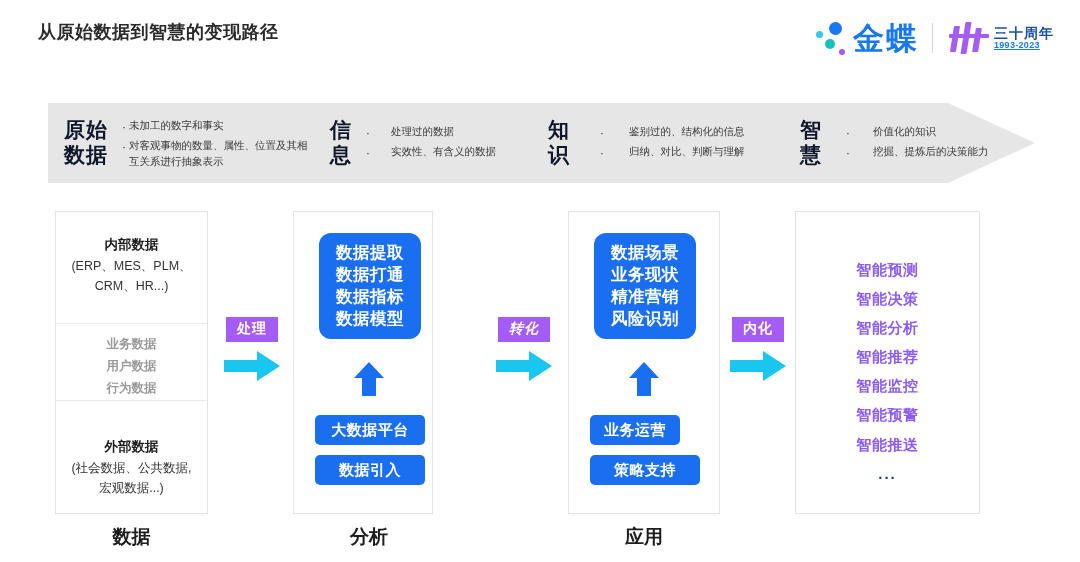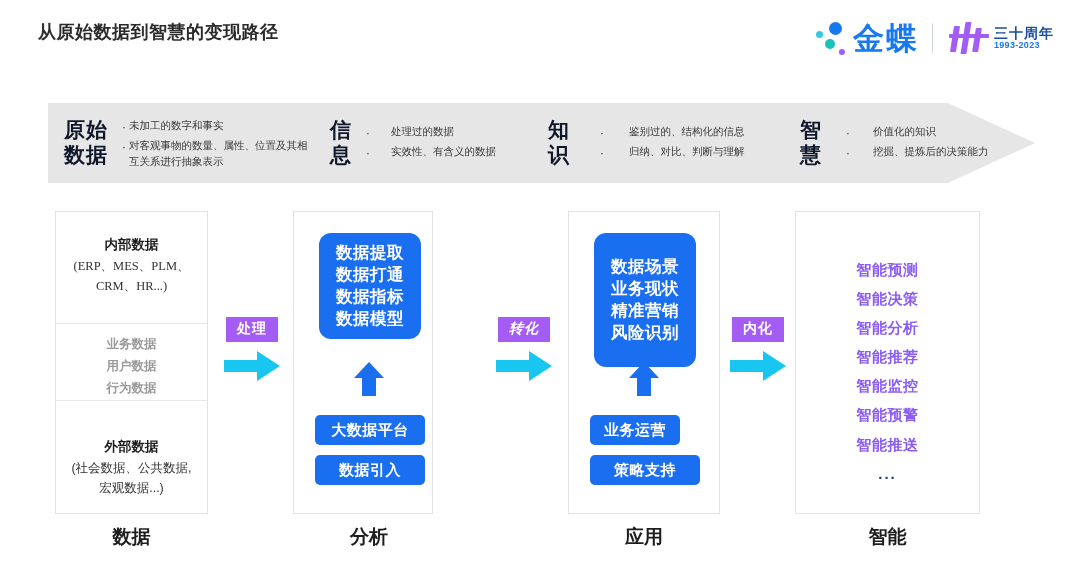--- a/index.html
+++ b/index.html
@@ -30,21 +30,21 @@
   .brand-sep{width:1px;height:30px;background:#cfd6de;margin:0 13px;}
   .anniv{display:flex;align-items:center;}
   .anniv-mark{position:relative;width:44px;height:34px;margin-right:4px;}
   .anniv-mark span{position:absolute;display:block;background:#a45cf5;border-radius:1px;}
   .am1{width:6px;height:26px;left:6px;top:5px;transform:skewX(-9deg);}
   .am2{width:6px;height:32px;left:17px;top:1px;transform:skewX(-9deg);}
   .am3{width:6px;height:24px;left:28px;top:7px;transform:skewX(-9deg);}
   .am4{width:40px;height:4px;left:3px;top:13px;background:linear-gradient(90deg,#8f5bf6,#39c9e8);border-radius:2px;}
   .anniv-txt{line-height:1.05;}
   .anniv-cn{font-size:14px;font-weight:bold;color:#1a4f9c;letter-spacing:1px;}
-  .anniv-yr{font-size:9px;font-weight:bold;color:#1878f0;letter-spacing:.3px;}
+  .anniv-yr{font-size:9px;font-weight:bold;color:#1878f0;letter-spacing:.3px;text-decoration:underline;}
 
   
   .band{
     position:absolute;left:48px;top:103px;width:987px;height:80px;
     background:#e6e6e6;
     -webkit-clip-path:polygon(0 0,900px 0,987px 40px,900px 80px,0 80px);
     clip-path:polygon(0 0,900px 0,987px 40px,900px 80px,0 80px);
   }
   .band-cell{position:absolute;top:0;height:80px;display:flex;align-items:center;}
   .band-head{
@@ -201,21 +201,21 @@
         </div>
         <div class="band-row">
           <div class="band-dot" style="margin-left:10px">·</div>
           <div class="band-txt" style="margin-left:20px">挖掘、提炼后的决策能力</div>
         </div>
       </div>
     </div>
   </div>
 
   <div class="card" style="left:55px;top:211px;width:153px;height:303px;">
-    <div class="sec" style="top:22px;font-family:Liberation Serif, serif;">
+    <div class="sec" style="top:22px;">
       <div class="sec-title">内部数据</div>
       <div class="sec-sub">(ERP、MES、PLM、</div>
       <div class="sec-sub">CRM、HR...)</div>
     </div>
     <div class="sec-div" style="top:111px;"></div>
     <div class="sec" style="top:122px;">
       <div class="sec-gray">业务数据</div>
       <div class="sec-gray">用户数据</div>
       <div class="sec-gray">行为数据</div>
     </div>
@@ -257,21 +257,21 @@
   <div class="conn" style="left:496px;top:317px;font-style:italic;">
     <div class="conn-tag">转化</div>
     <div class="conn-arrow">
       <svg width="56" height="30" viewBox="0 0 56 30">
         <path d="M0 9 H33 V0 L56 15 L33 30 V21 H0 Z" fill="#19c6f0"></path>
       </svg>
     </div>
   </div>
 
   <div class="card" style="left:568px;top:211px;width:152px;height:303px;">
-    <div class="bluebox" style="left:25px;top:21px;width:102px;height:134px;">
+    <div class="bluebox" style="left:25px;top:21px;width:102px;height:106px;">
       <div>数据场景</div>
       <div>业务现状</div>
       <div>精准营销</div>
       <div>风险识别</div>
     </div>
     <div class="uparrow" style="left:58px;top:150px;">
       <svg width="34" height="34" viewBox="0 0 34 34">
         <path d="M17 0 L32 16 H24 V34 H10 V16 H2 Z" fill="#1a6ef0"></path>
       </svg>
     </div>
@@ -294,15 +294,14 @@
       <div>智能预测</div>
       <div>智能决策</div>
       <div>智能分析</div>
       <div>智能推荐</div>
       <div>智能监控</div>
       <div>智能预警</div>
       <div>智能推送</div>
       <div class="dots">...</div>
     </div>
   </div>
-  <div class="col-label" style="left:795px;width:185px;">智能</div>
 
 </div>
 
 </body></html>

